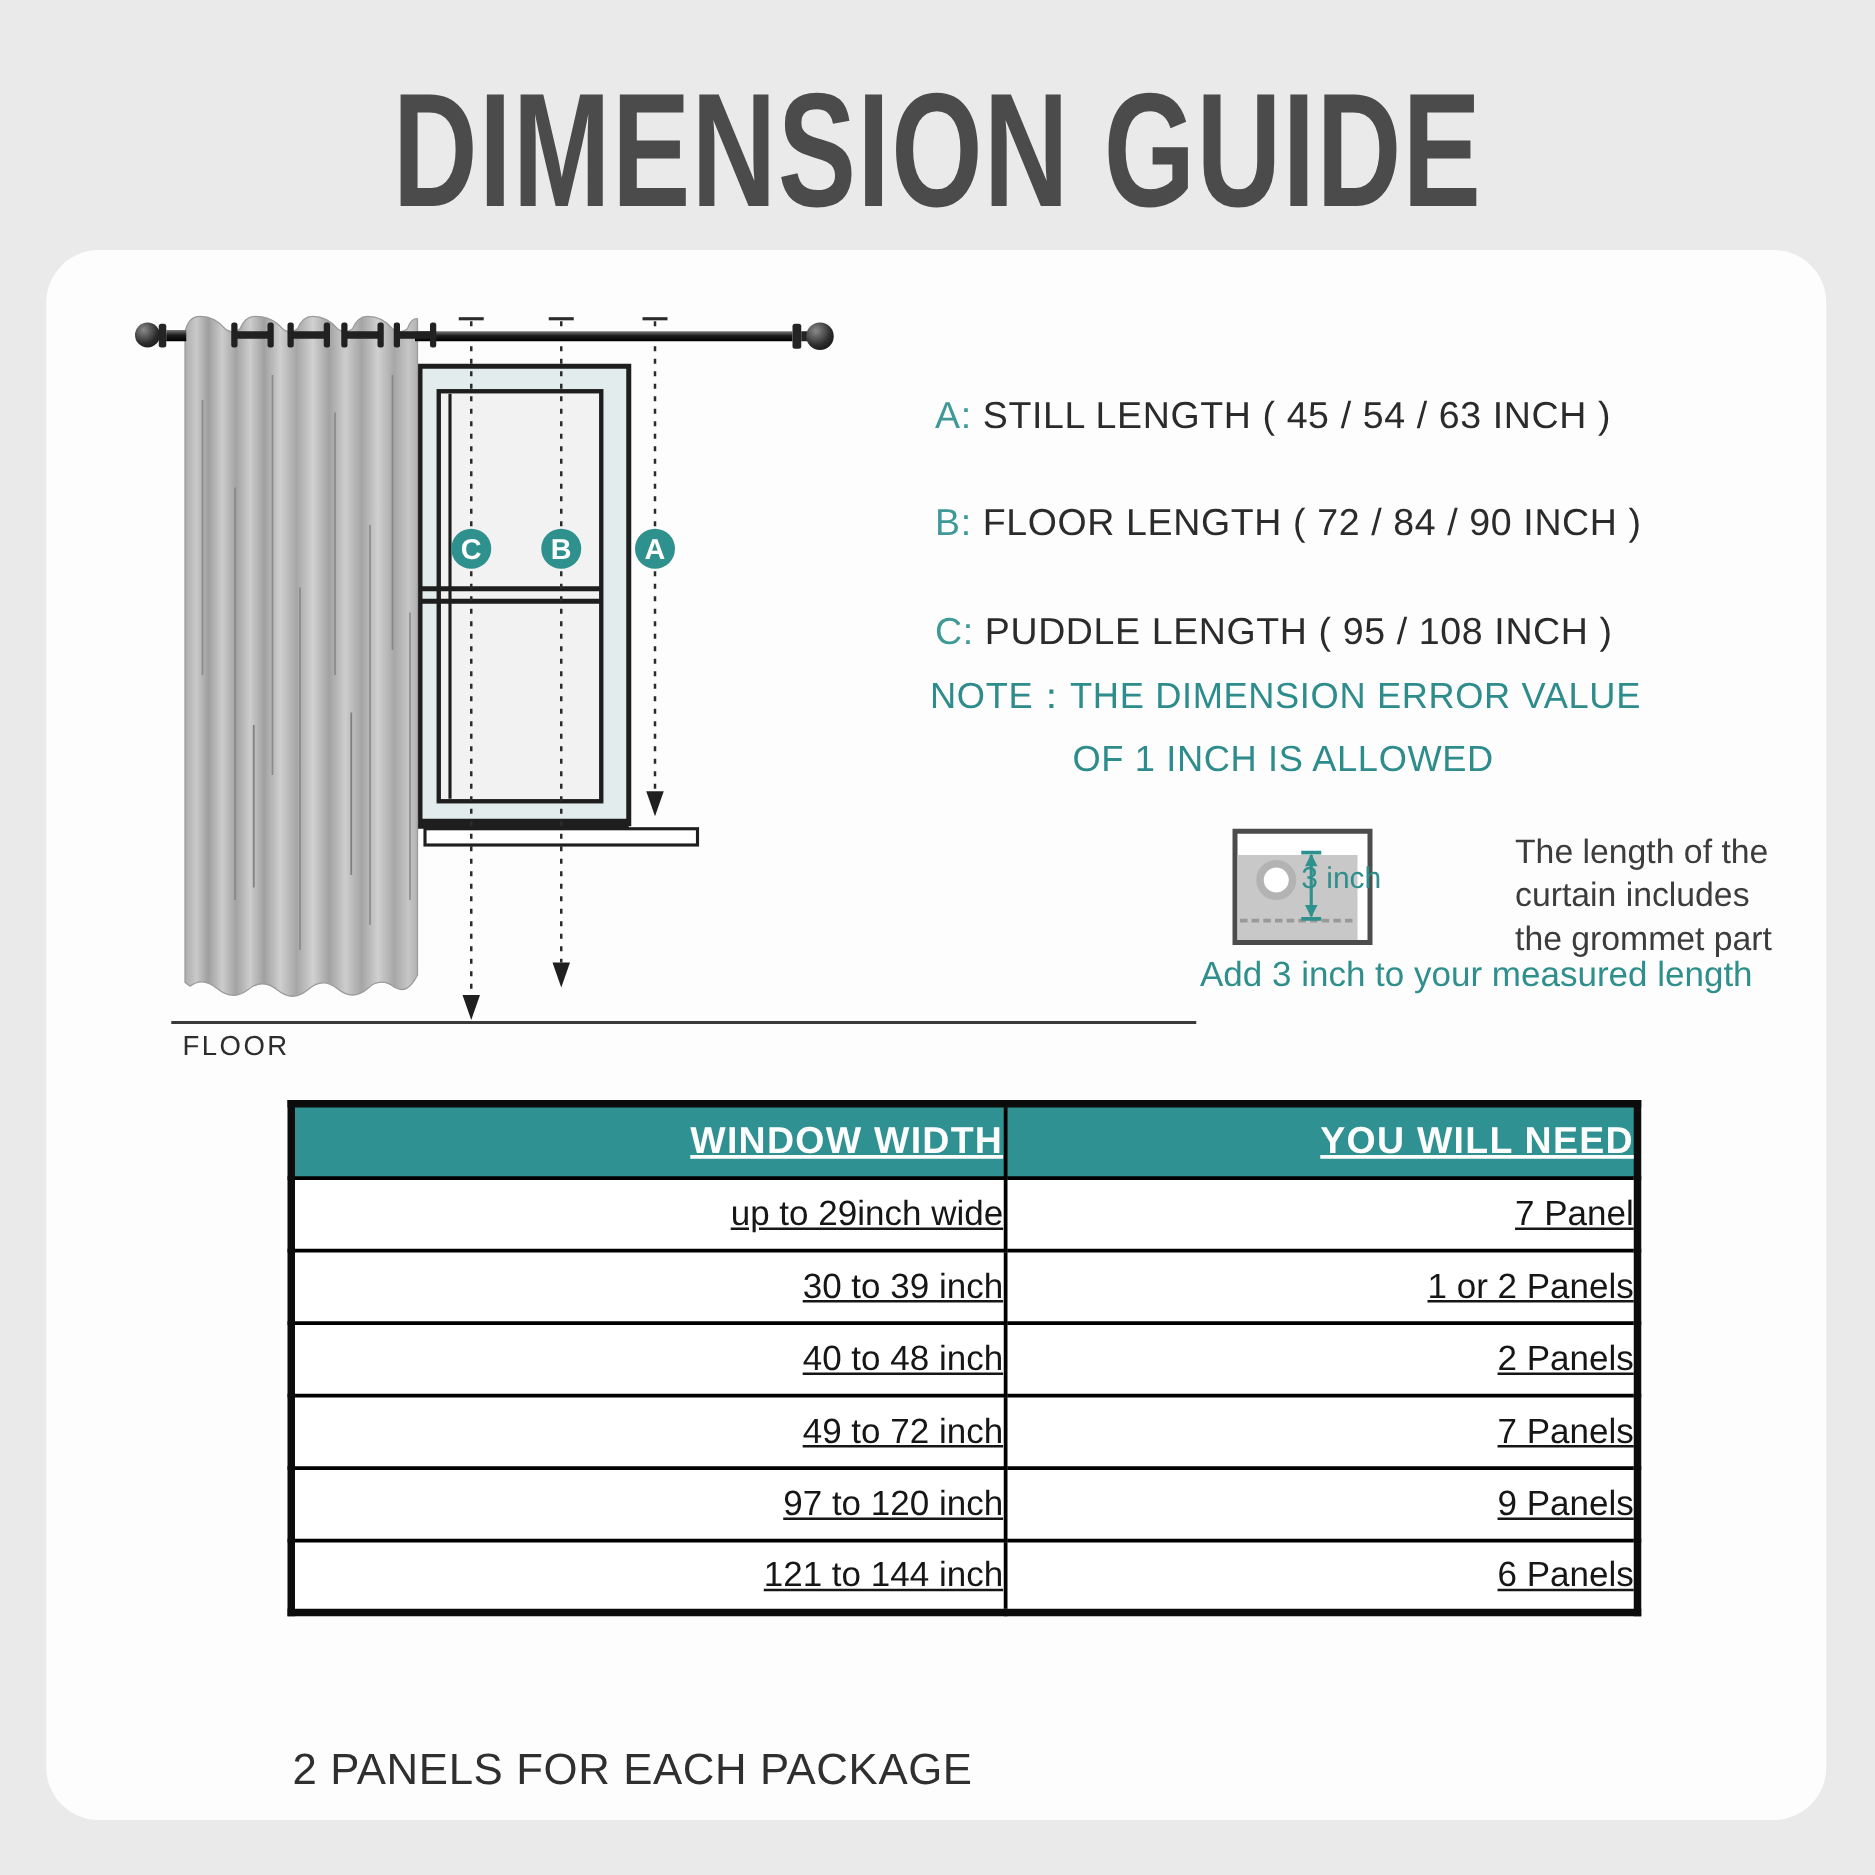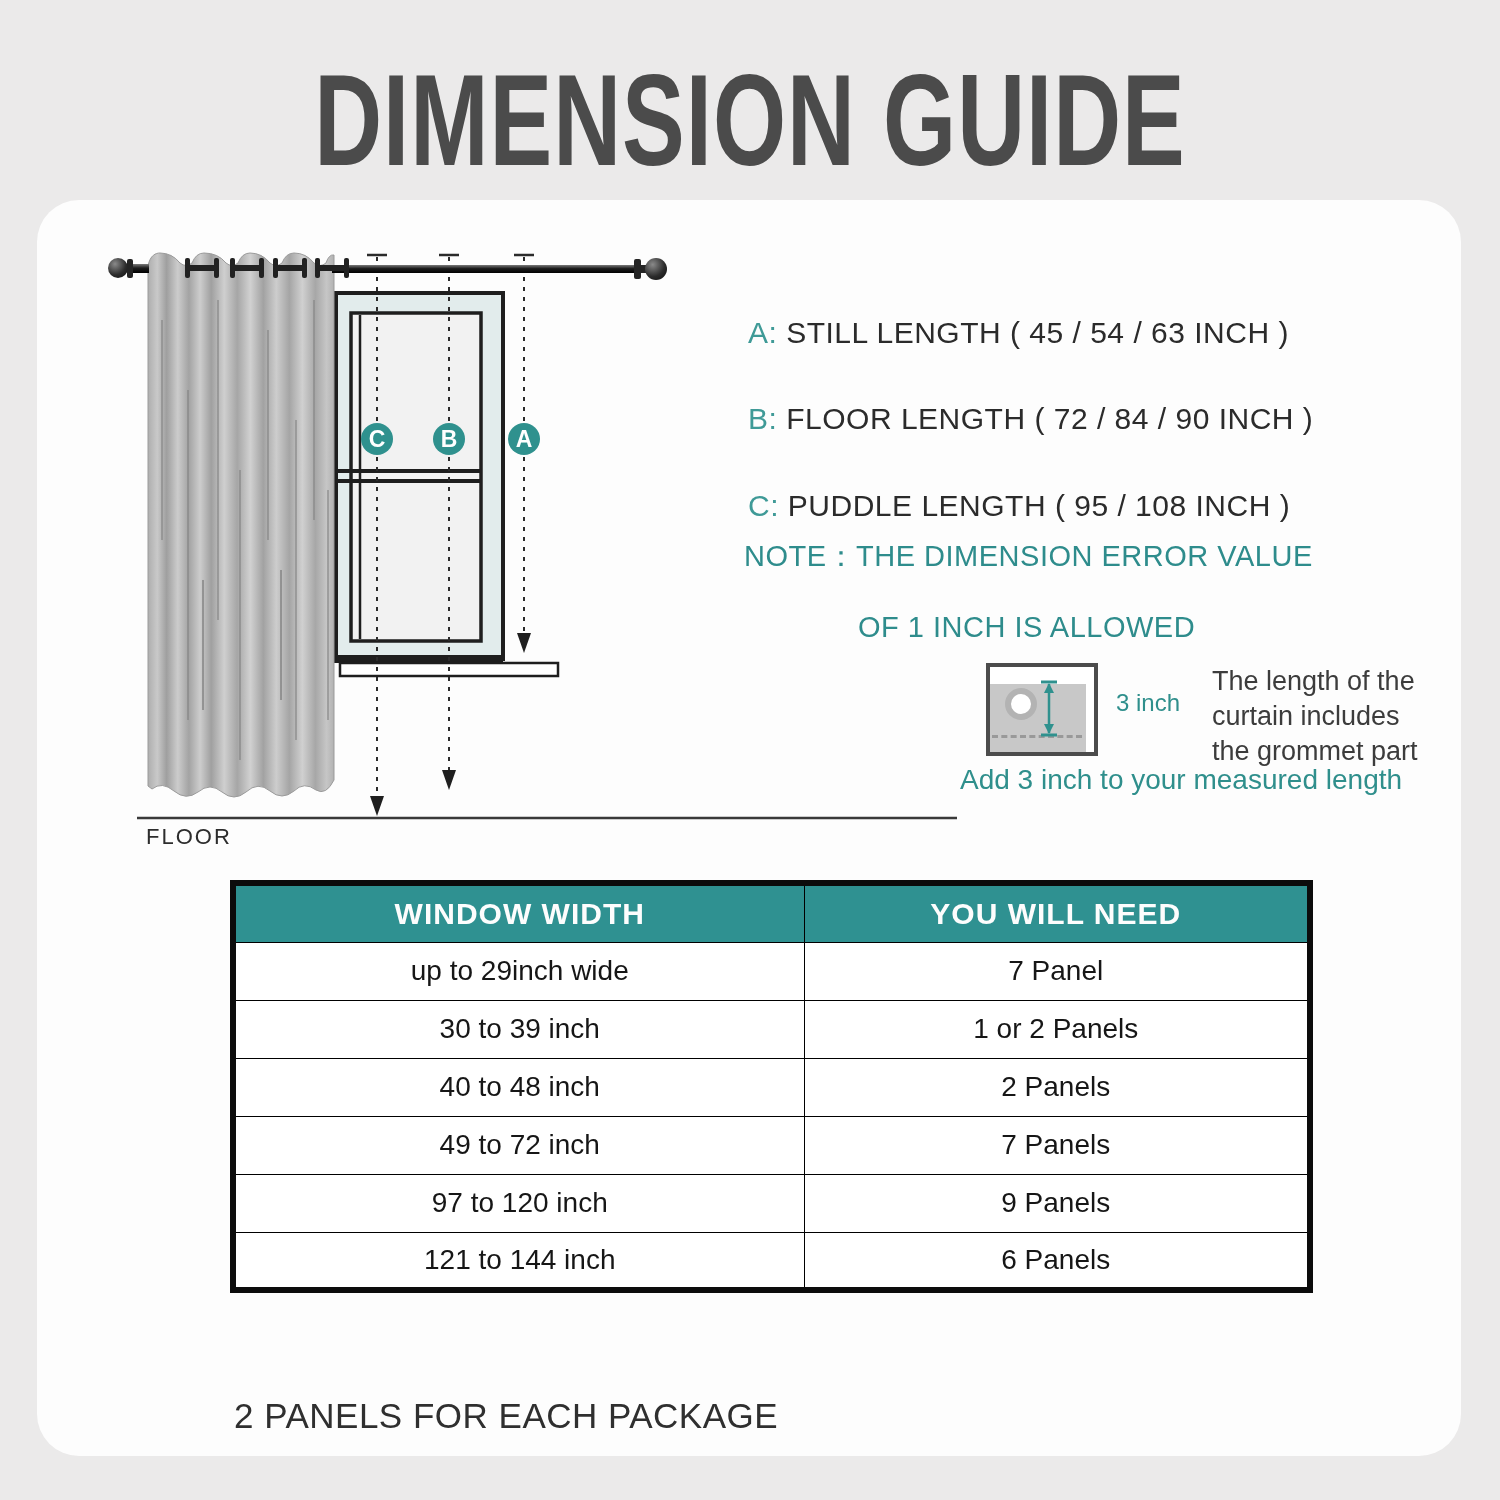--- a/index.html
+++ b/index.html
@@ -20,35 +20,35 @@
   .card {
     position:absolute; left:37px; top:200px; width:1424px; height:1256px;
     background:#fdfdfd; border-radius:42px;
   }
   .diagram-svg { position:absolute; left:100px; top:240px; width:860px; height:620px; }
 
   
   .spec-line { position:absolute; left:748px; font-size:30px; color:#2b2b2b; letter-spacing:.5px; white-space:nowrap; }
   .spec-letter { color:#3f9a97; }
   .note-block { position:absolute; left:744px; top:537px; font-size:29px; color:#2e8c8c; letter-spacing:.5px; }
-  .note-line2 { margin-top:34px; margin-left:114px; }
+  .note-line2 { margin-top:15px; margin-left:114px; }
 
   
   .grommet-box { position:absolute; left:986px; top:663px; width:112px; height:93px; border:4px solid #4c4c4c; background:#fff; }
   .grommet-fabric { position:absolute; left:990px; top:684px; width:96px; height:68px; background:#c8c8c8; }
   .grommet-stitch { position:absolute; left:992px; top:735px; width:90px; border-top:3px dashed #999; }
   .grommet-ring { position:absolute; left:1005px; top:688px; width:32px; height:32px; border-radius:50%; border:6px solid #b3b3b3; background:#fff; }
   .grommet-arrow { position:absolute; left:1038px; top:678px; width:22px; height:62px; }
-  .grommet-measure { position:absolute; left:1116px; top:689px; font-size:24px; color:#2f8f8c; white-space:nowrap; }
+  .grommet-measure { position:absolute; left:1041px; top:689px; font-size:24px; color:#2f8f8c; white-space:nowrap; }
   .grommet-desc { position:absolute; left:1212px; top:664px; font-size:27px; line-height:35px; color:#3c3c3c; }
   .grommet-tip { position:absolute; left:960px; top:764px; font-size:28px; color:#2f8f8c; white-space:nowrap;text-align:center; }
 
   
   .panel-table { position:absolute; left:230px; top:880px; width:1077px; border-collapse:collapse; table-layout:fixed; border:6px solid #0c0c0c; }
-  .panel-table th, .panel-table td { border:1px solid #000000; text-align:center; vertical-align:middle; }
+  .panel-table th, .panel-table td { border:3px solid #000000; text-align:right; vertical-align:middle;text-decoration:underline; }
   .panel-table th { height:59px; background:#2f9191; color:#fdfdfd; font-size:30px; font-weight:bold; letter-spacing:1px; }
   .panel-table td { height:58px; font-size:28px; color:#161616; background:#fff; }
   .table-footnote { position:absolute; left:234px; top:1396px; font-size:35px; color:#2f2f2f; letter-spacing:.5px; }
 </style>
 </head>
 <body>
 
 <div class="page-title">DIMENSION GUIDE</div>
 
 <div class="card"></div>

